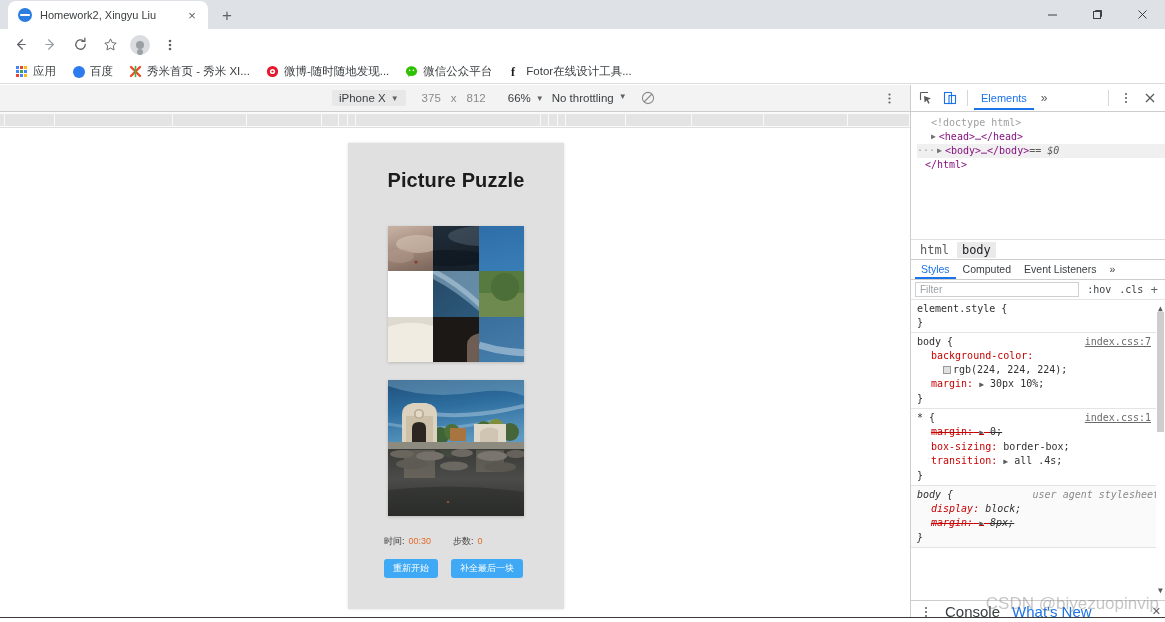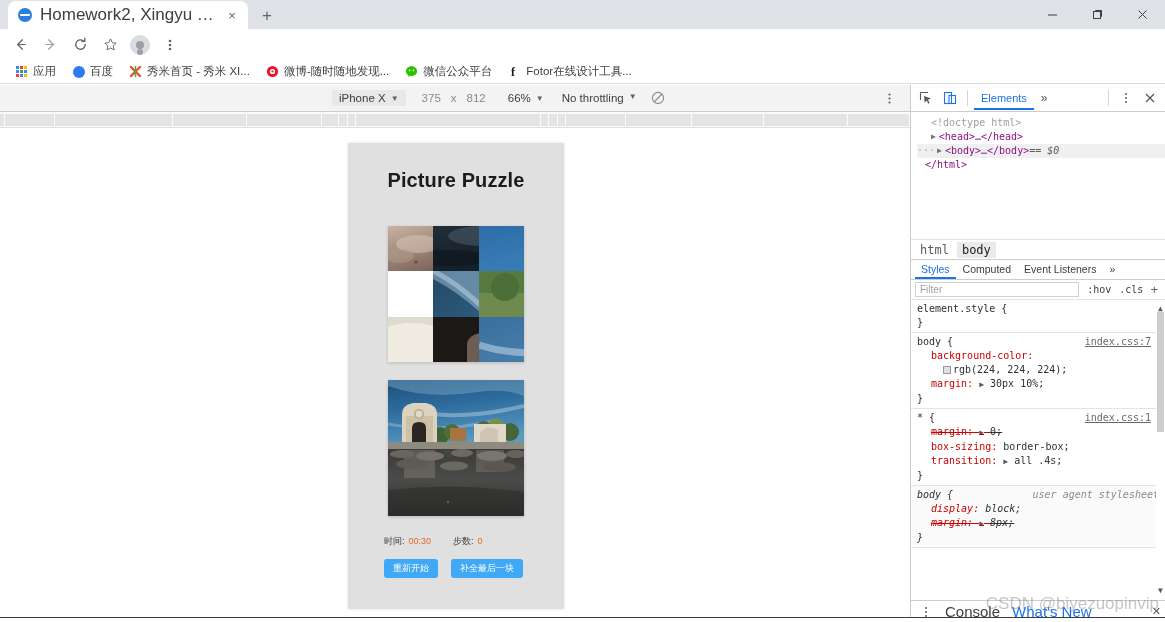--- a/index.html
+++ b/index.html
@@ -34,21 +34,21 @@
     width: 14px; height: 14px; border-radius: 50%;
     background: #2b7de0;
     flex: 0 0 auto;
     position: relative;
   }
   .tab-favicon::after{
     content:""; position:absolute; left:2px; top:6px; width:10px; height:2px;
     background:#fff; border-radius:1px;
   }
   .tab-title {
-    font-size: 17px; color: #3c4043; white-space: nowrap;
+    font-size: 11px; color: #3c4043; white-space: nowrap;
     overflow: hidden; text-overflow: ellipsis; flex: 1 1 auto;
   }
   .tab-close {
     width: 16px; height: 16px; flex: 0 0 auto;
     display: flex; align-items: center; justify-content: center;
     font-size: 13px; color: #5f6368; line-height: 1;
   }
   .new-tab {
     width: 26px; height: 26px; margin-left: 6px; margin-bottom: 1px;
     display: flex; align-items: center; justify-content: center;
@@ -136,21 +136,21 @@
   }
   .dev-select {
     background: #e8e8e8; border-radius: 2px;
     padding: 2px 7px; margin-left: 332px;
     display: flex; align-items: center; gap: 5px;
     font-size: 11.5px; color: #3c4043;
   }
   .caret { font-size: 8px; color: #5f6368; }
   .dev-dims { display: flex; align-items: center; gap: 10px; margin-left: 16px; color: #8a8a8a; }
   .dev-zoom { display: flex; align-items: center; gap: 5px; margin-left: 22px; color: #3c4043; }
-  .dev-throttle { display: flex; gap: 5px; margin-left: 18px; color: #3c4043; }
+  .dev-throttle { display: flex; gap: 5px; margin-left: 8px; color: #3c4043; }
   .dev-rot { margin-left: 14px; color: #8a8a8a; display:flex;align-items:center; }
   .dev-kebab { margin-left: auto; margin-right: 14px; color: #5f6368; font-size: 14px; letter-spacing:0; line-height:1;}
 
   
   .ruler {
     position: absolute; top: 112px; left: 0; width: 910px; height: 16px;
     background: #fafafa; border-bottom: 1px solid #e0e0e0;
     display: flex;
   }
   .ruler .seg { height: 12px; margin-top: 2px; background: #e4e4e4; border-right: 1px solid #fafafa; }

